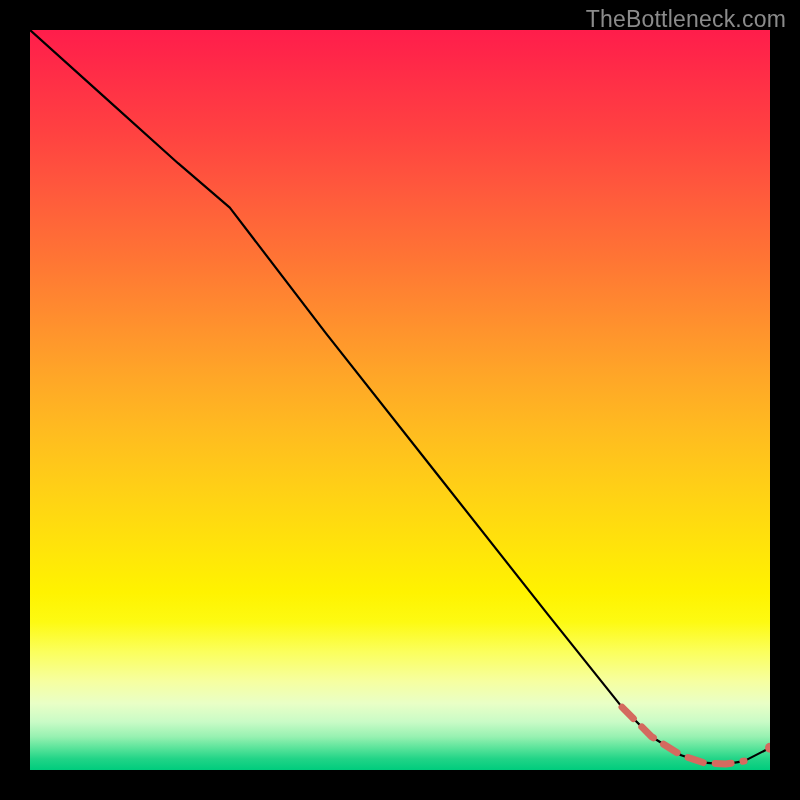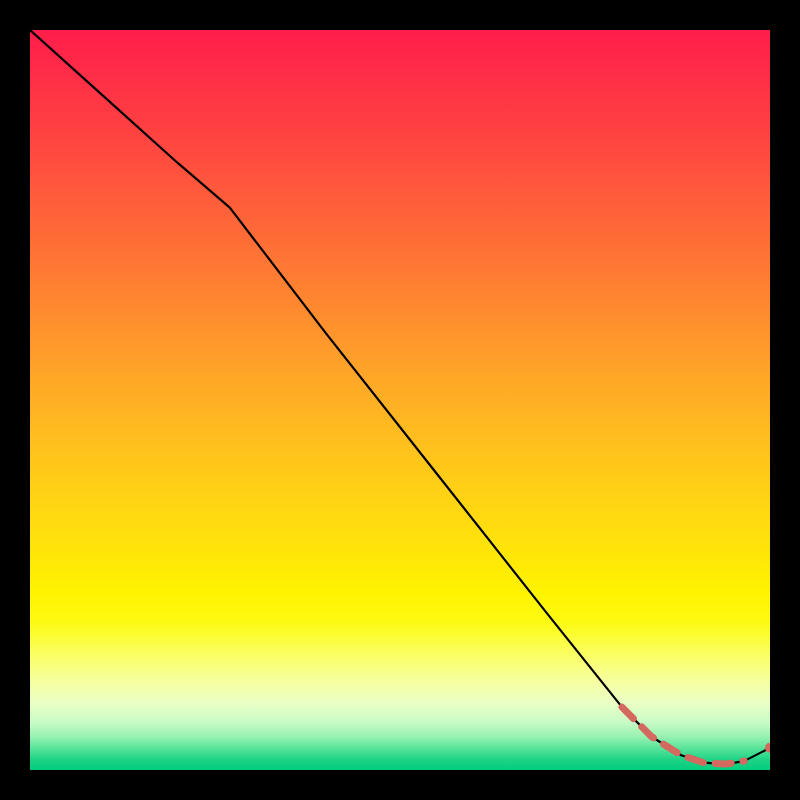--- a/index.html
+++ b/index.html
@@ -66,20 +66,21 @@
     position: absolute;
     inset: 0;
     width: 740px;
     height: 740px;
   }
 </style>
 </head>
 <body>
 <div class="outer">
 
+  <div class="watermark">TheBottleneck.com</div>
 
   <div class="plot">
     <div class="gradient"></div>
 
     <svg class="lines" viewBox="0 0 740 740">
 
       <path id="main-line" fill="none" stroke="#000000" stroke-width="2.2" stroke-linecap="round" stroke-linejoin="round" d="M0.00 0.00 L74.00 66.60 L148.00 133.20 L199.80 177.60 L296.00 303.40 L407.00 444.00 L518.00 584.60 L592.00 677.10 L621.60 706.70 L651.20 725.20 L673.40 732.60 L695.60 734.08 L714.10 731.12 L740.00 717.80"></path>
 
       <path id="dashed-line" fill="none" stroke="#d46a5f" stroke-width="7" stroke-linecap="round" stroke-linejoin="round" stroke-dasharray="16 12" d="M592.00 677.10 L621.60 706.70 L651.20 725.20 L673.40 732.60 L695.60 734.08 L714.10 731.12"></path>
 

